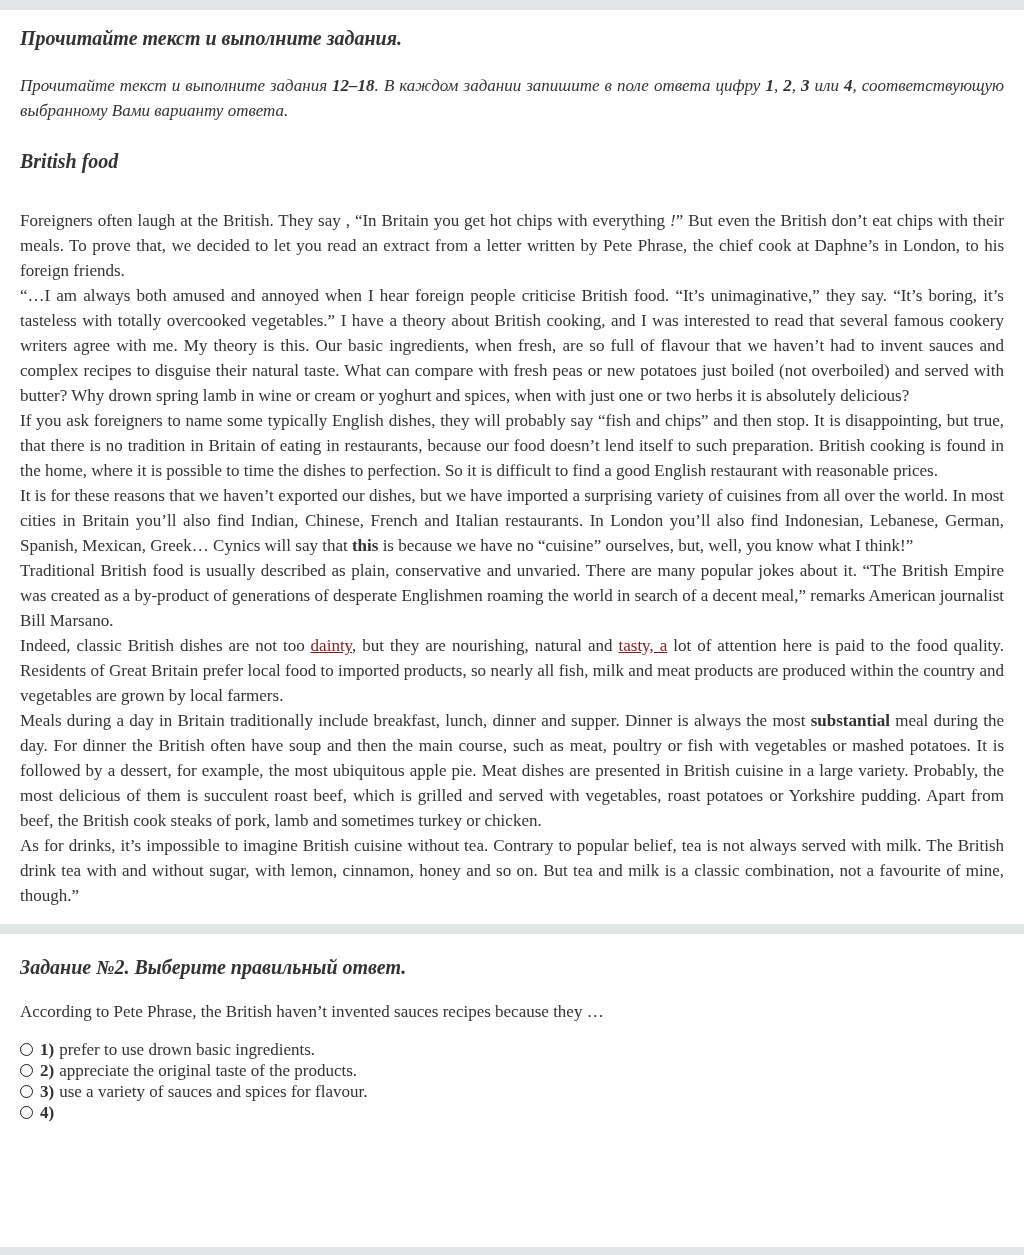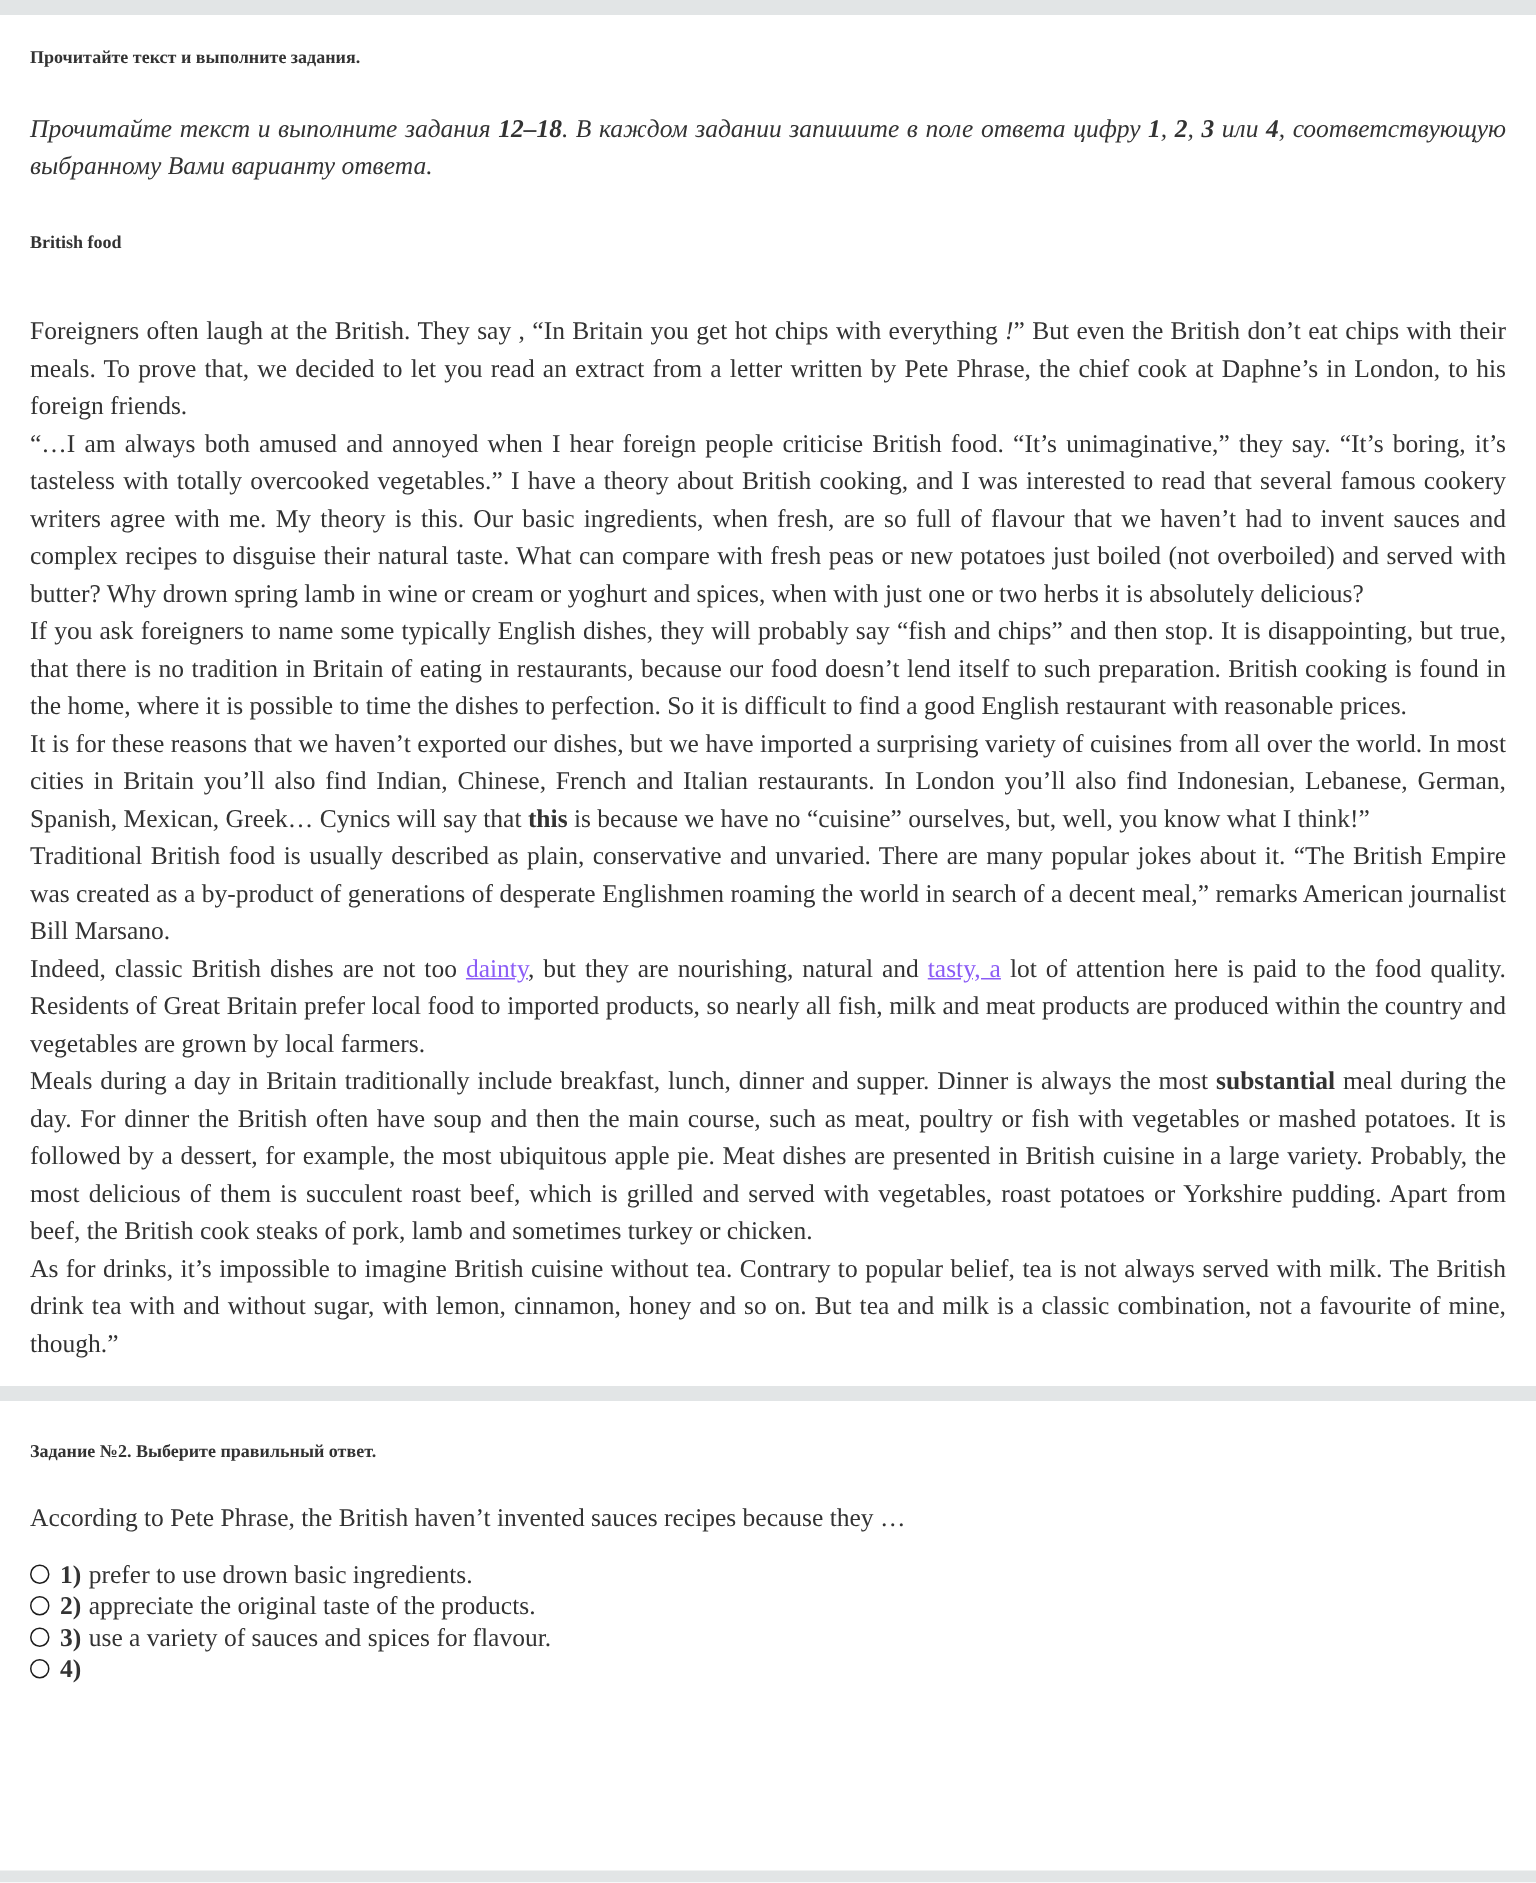--- a/index.html
+++ b/index.html
@@ -12,40 +12,40 @@
     font-family:"Liberation Serif","DejaVu Serif",serif;
     font-size:17px;
     color:#333333;
     box-sizing:border-box;
   }
   .bar{width:100%;background:#e2e5e6;flex:0 0 auto;}
   .bar.top{height:10px;}
   .bar.mid{height:10px;margin-top:16px;}
   .bar.bottom{height:8px;margin-top:auto;}
   .content{padding:0 20px;flex:0 0 auto;}
-  .h-bold{font-weight:700;font-size:12px;line-height:22px;}
+  .h-bold{font-weight:700;font-size:20px;line-height:22px;font-style:italic;}
   .page-title{margin-top:17px;}
   .subtitle{
     margin-top:24px;
     font-style:italic;
     text-align:justify;
     line-height:25px;
     font-weight:500;
   }
   .article-heading{margin-top:27px;}
   .article{margin-top:36px;}
   .article p{
     margin:0;
     text-align:justify;
     line-height:25px;
   }
   .s-b{font-weight:700;}
   .s-i{font-style:italic;}
   .s-bi{font-weight:700;font-style:italic;}
-  a.link{color:#8b5cf6;text-decoration:underline;cursor:pointer;}
+  a.link{color:#7f1d1d;text-decoration:underline;cursor:pointer;}
   .task-heading{margin-top:22px;}
   .question{margin-top:21px;line-height:25px;}
   .options{margin-top:15px;}
   .option{display:flex;align-items:center;height:21px;cursor:pointer;}
   .radio{
     width:13px;height:13px;
     border:1.5px solid #1c1c1c;
     border-radius:50%;
     background:#ffffff;
     box-sizing:border-box;

